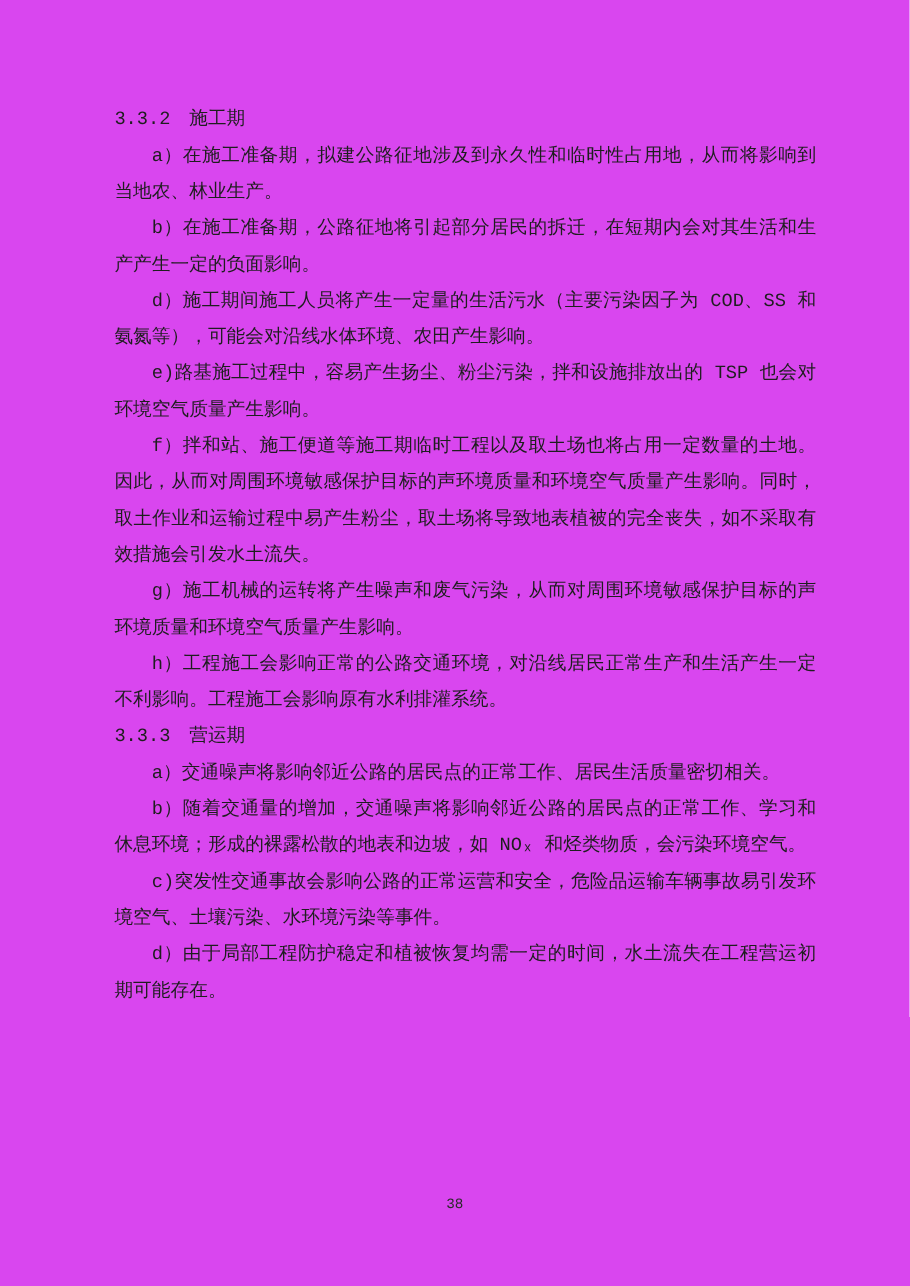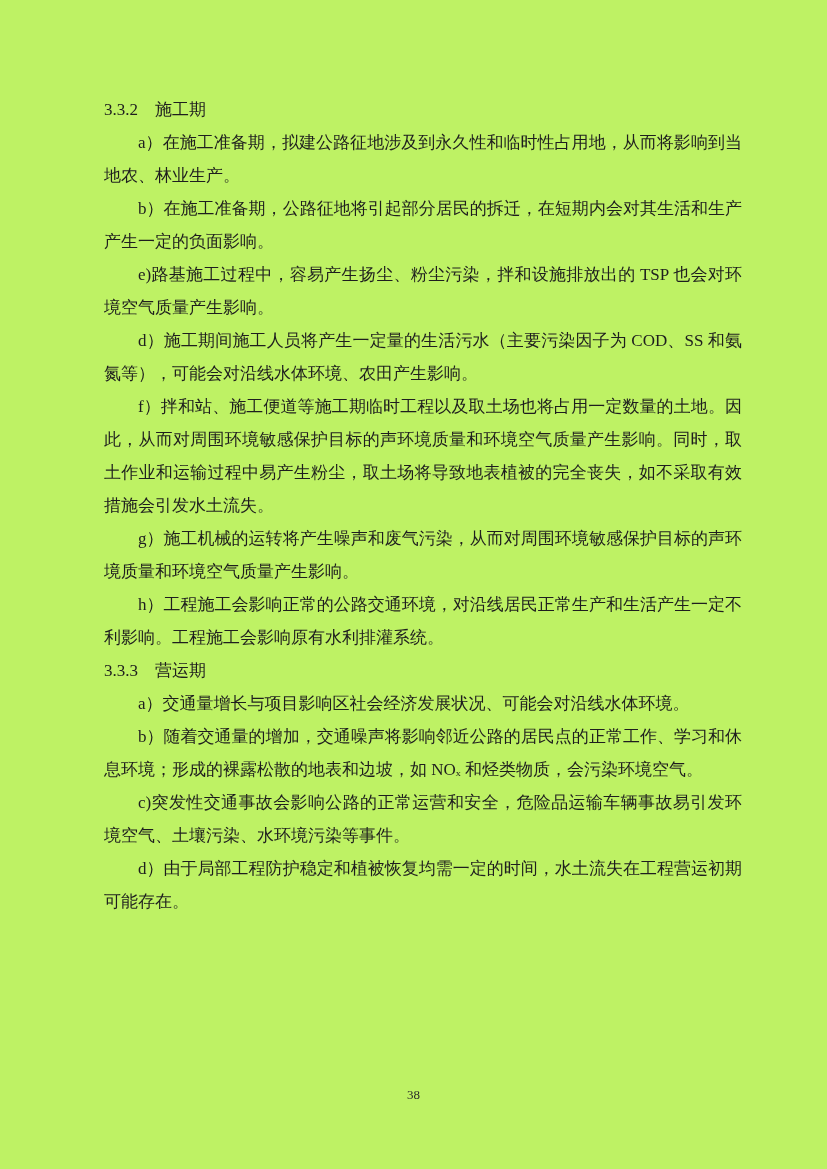--- a/index.html
+++ b/index.html
@@ -4,23 +4,23 @@
 <style>
   html, body {
     margin: 0;
     padding: 0;
     background: #ffffff;
   }
   .page {
     position: relative;
     width: 827px;
     height: 1169px;
-    background: #bef264;
+    background: #d946ef;
     color: #1e1e1e;
-    font-family: Liberation Serif, serif;
+    font-family: Liberation Mono, monospace;
     overflow: hidden;
   }
   .content {
     position: absolute;
     left: 104px;
     top: 93px;
     width: 638px;
   }
   .heading {
     font-size: 17px;
@@ -52,28 +52,28 @@
 </style>
 </head>
 <body>
 
 <div class="page">
   <div class="content">
 
     <h2 class="heading">3.3.2　施工期</h2>
     <p class="para">a）在施工准备期，拟建公路征地涉及到永久性和临时性占用地，从而将影响到当地农、林业生产。</p>
     <p class="para">b）在施工准备期，公路征地将引起部分居民的拆迁，在短期内会对其生活和生产产生一定的负面影响。</p>
+    <p class="para">d）施工期间施工人员将产生一定量的生活污水（主要污染因子为 COD、SS 和氨氮等），可能会对沿线水体环境、农田产生影响。</p>
     <p class="para">e)路基施工过程中，容易产生扬尘、粉尘污染，拌和设施排放出的 TSP 也会对环境空气质量产生影响。</p>
-    <p class="para">d）施工期间施工人员将产生一定量的生活污水（主要污染因子为 COD、SS 和氨氮等），可能会对沿线水体环境、农田产生影响。</p>
     <p class="para">f）拌和站、施工便道等施工期临时工程以及取土场也将占用一定数量的土地。因此，从而对周围环境敏感保护目标的声环境质量和环境空气质量产生影响。同时，取土作业和运输过程中易产生粉尘，取土场将导致地表植被的完全丧失，如不采取有效措施会引发水土流失。</p>
     <p class="para">g）施工机械的运转将产生噪声和废气污染，从而对周围环境敏感保护目标的声环境质量和环境空气质量产生影响。</p>
     <p class="para">h）工程施工会影响正常的公路交通环境，对沿线居民正常生产和生活产生一定不利影响。工程施工会影响原有水利排灌系统。</p>
 
     <h2 class="heading">3.3.3　营运期</h2>
-    <p class="para">a）交通量增长与项目影响区社会经济发展状况、可能会对沿线水体环境。</p>
+    <p class="para">a）交通噪声将影响邻近公路的居民点的正常工作、居民生活质量密切相关。</p>
     <p class="para">b）随着交通量的增加，交通噪声将影响邻近公路的居民点的正常工作、学习和休息环境；形成的裸露松散的地表和边坡，如 NOₓ 和烃类物质，会污染环境空气。</p>
     <p class="para">c)突发性交通事故会影响公路的正常运营和安全，危险品运输车辆事故易引发环境空气、土壤污染、水环境污染等事件。</p>
     <p class="para">d）由于局部工程防护稳定和植被恢复均需一定的时间，水土流失在工程营运初期可能存在。</p>
 
   </div>
 
   <div class="footer">38</div>
 </div>
 
 </body></html>

